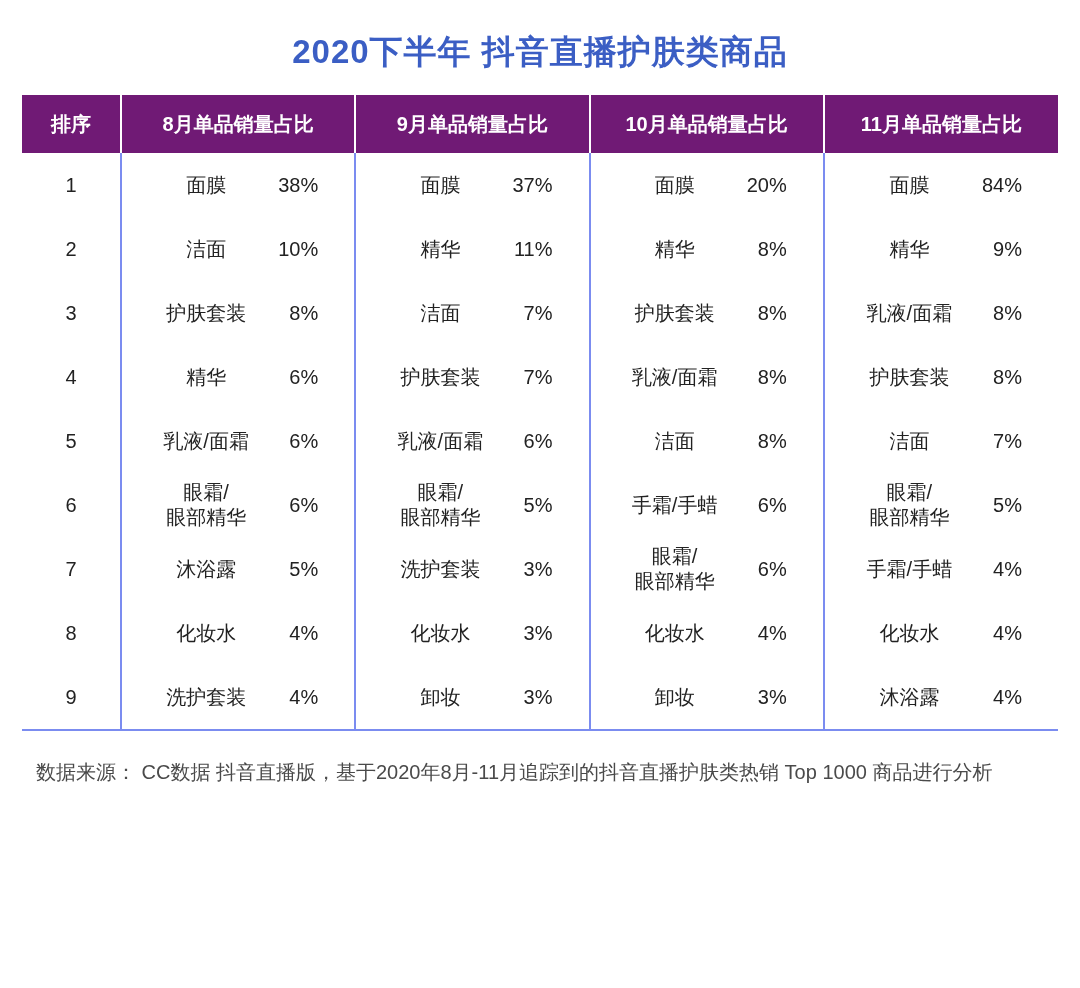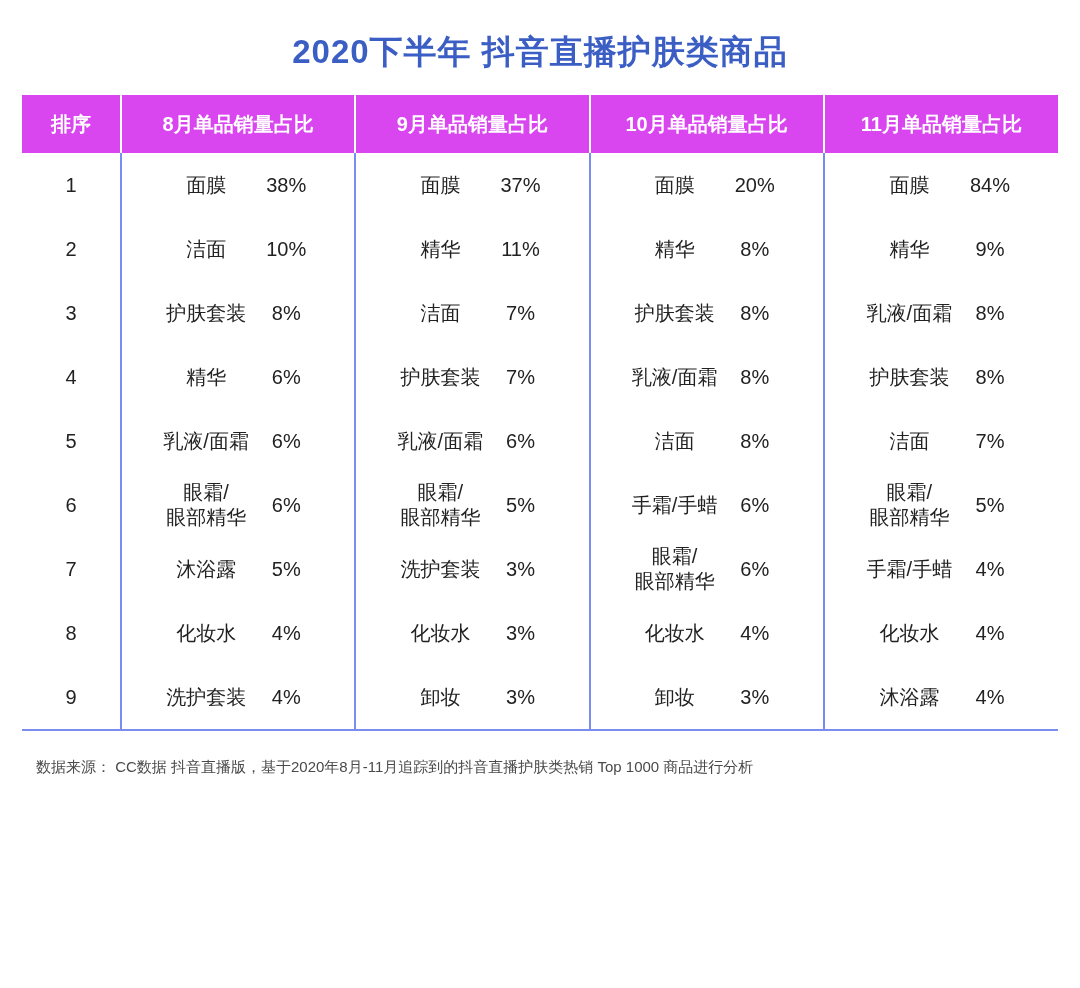--- a/index.html
+++ b/index.html
@@ -52,21 +52,21 @@
   }
   table.data {
     position: relative;
     z-index: 2;
     margin: 18px auto 0 auto;
     border-collapse: collapse;
     width: 1036px;
     table-layout: fixed;
   }
   table.data thead th {
-    background: #d946ef;
+    background: #701a75;
     color: #ffffff;
     font-size: 20px;
     font-weight: bold;
     height: 56px;
     border-right: 2px solid #ffffff;
     text-align: center;
     vertical-align: middle;
   }
   table.data thead th:last-child {
     border-right: none;
@@ -99,34 +99,35 @@
     height: 100%;
   }
   .cell-name {
     flex: 1;
     text-align: center;
     line-height: 1.25;
     white-space: pre-line;
   }
   .cell-val {
     width: 64px;
+    text-align: right;
     flex: none;
   }
   td.sep {
     border-right: 2px solid #7b8cf0;
   }
   tbody tr:last-child td {
     border-bottom: 2px solid #7b8cf0;
   }
   .footnote {
     position: relative;
     z-index: 2;
     margin: 22px 14px 0 14px;
     color: #4a4a4a;
-    font-size: 15px;
+    font-size: 20px;
     line-height: 1.9;
   }
   .footnote .line1 {
     text-align: left;
   }
   .footnote .line2 {
     text-align: right;
   }
 </style>
 </head>

